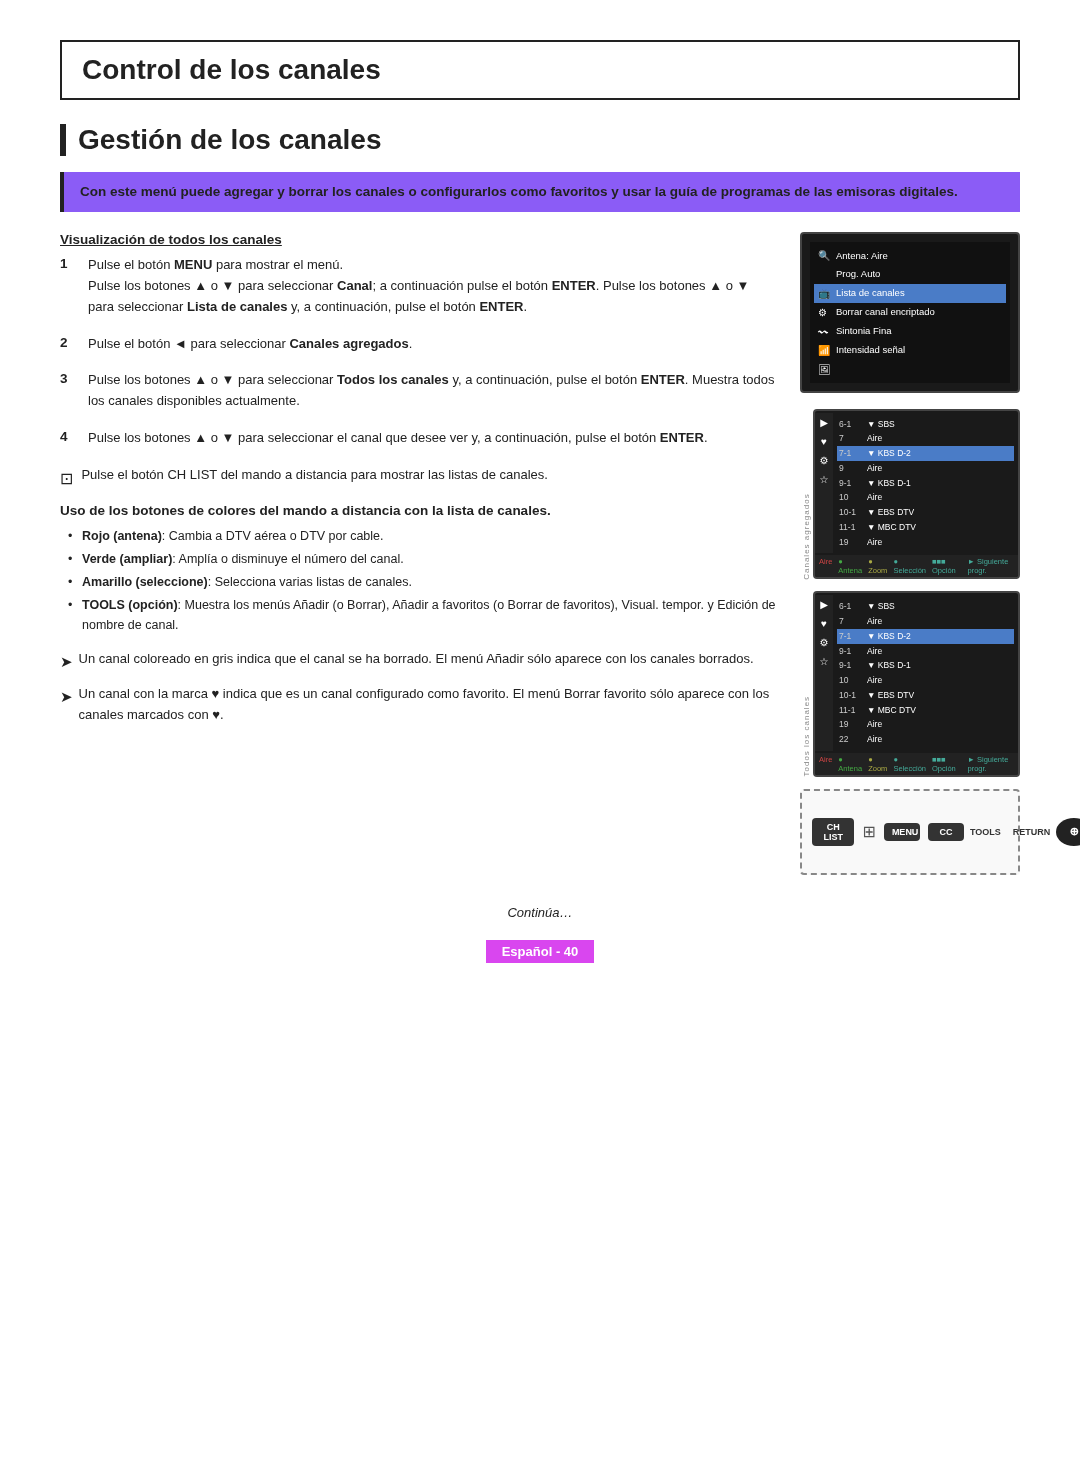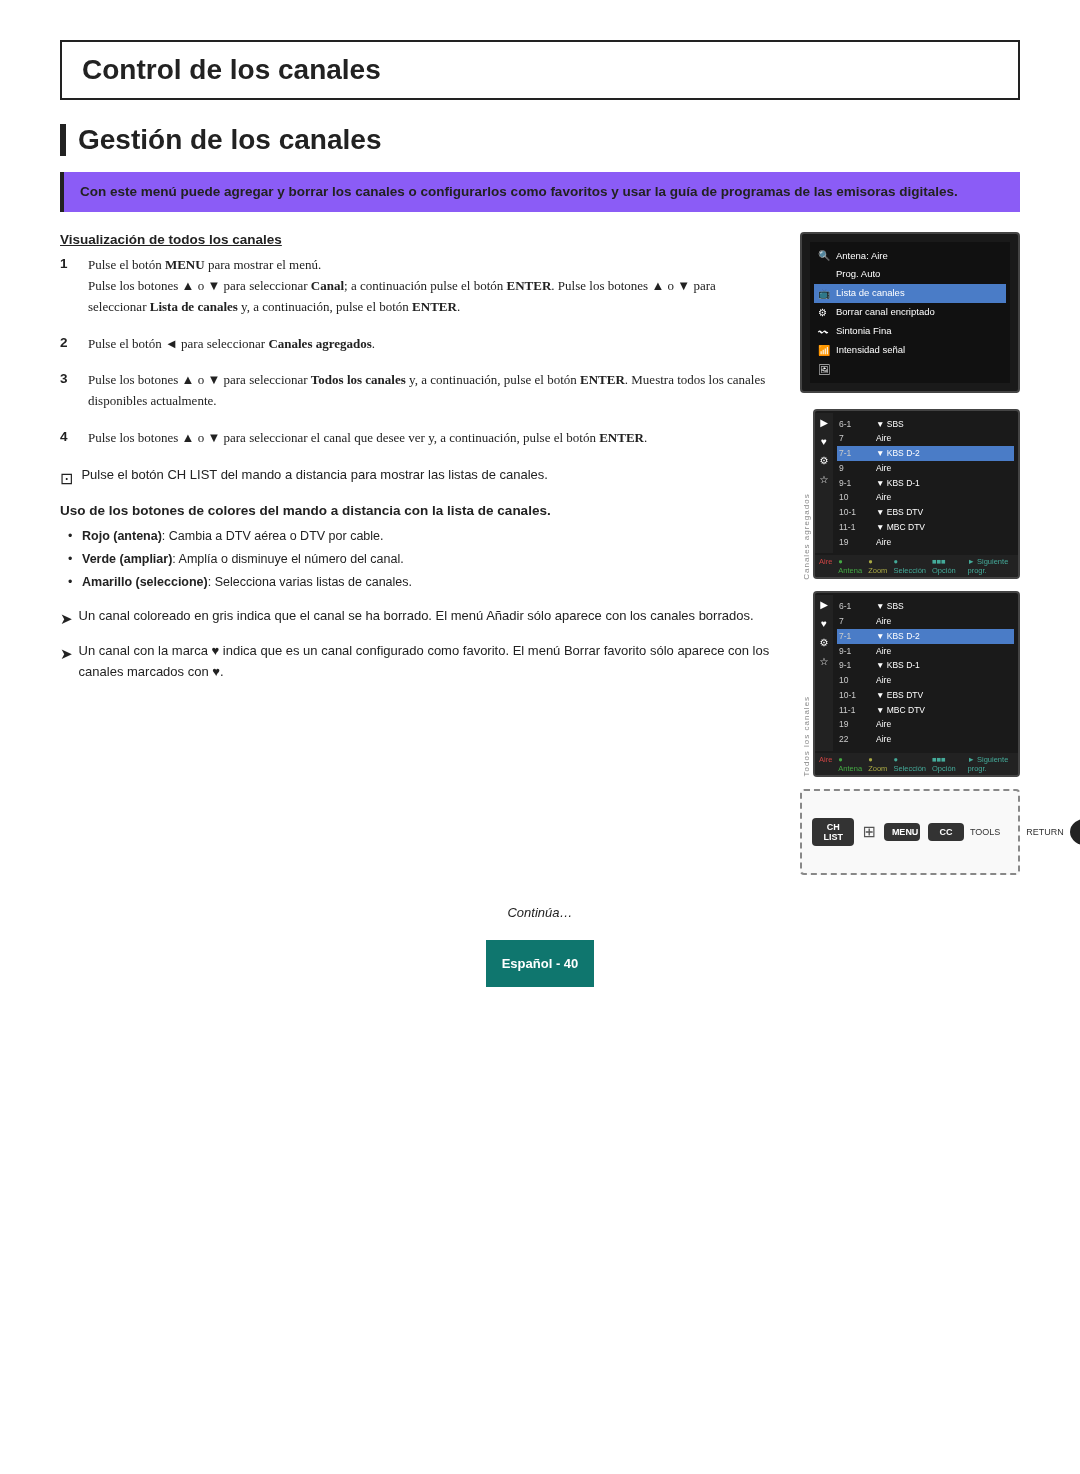--- a/index.html
+++ b/index.html
@@ -77,21 +77,20 @@
       font-size: 13.5px;
       font-weight: bold;
       min-width: 20px;
       margin-right: 8px;
       padding-top: 1px;
     }
     .step-content {
       font-size: 13px;
       line-height: 1.6;
       flex: 1;
-      font-family: Liberation Serif, serif;
     }
     .step-content b { font-weight: bold; }
     .note-row {
       display: flex;
       align-items: flex-start;
       margin-bottom: 12px;
       font-size: 13px;
       line-height: 1.6;
     }
     .note-icon {
@@ -137,23 +136,23 @@
       text-align: center;
       font-style: italic;
       font-size: 13px;
       margin-top: 30px;
       margin-bottom: 20px;
     }
     .footer {
       text-align: center;
       font-size: 13px;
       font-weight: bold;
-      background: #0f766e;
-      color: #fff;
-      padding: 16px 16px;
+      background: #d946ef;
+      color: #fff;
+      padding: 4px 16px;
       display: inline-block;
       margin: 0 auto;
     }
     .footer-wrap {
       text-align: center;
       margin-top: 20px;
     }
 
     
     .tv-panel {
@@ -222,21 +221,20 @@
     .ch-row.selected {
       background: #4a7cc7;
     }
     .ch-num {
       width: 28px;
       color: #ccc;
     }
     .ch-name {
       flex: 1;
       color: #fff;
-      margin-left: 9px;
     }
     .ch-footer {
       background: #222;
       padding: 2px 4px;
       font-size: 7.5px;
       color: #aaa;
       display: flex;
       gap: 6px;
     }
     .ch-footer span { color: #4a9; }
@@ -272,23 +270,23 @@
       border-radius: 50%;
       width: 28px;
       height: 28px;
       display: flex;
       align-items: center;
       justify-content: center;
       padding: 0;
     }
     .remote-labels-row {
       display: flex;
-      gap: 26px;
+      gap: 12px;
       font-size: 9px;
-      font-weight: normal;
+      font-weight: bold;
       color: #333;
     }
     .nav-btn {
       background: #555;
       color: #fff;
       border: none;
       border-radius: 2px;
       font-size: 10px;
       display: flex;
       align-items: center;
@@ -358,20 +356,21 @@
       <span class="note-icon">⊡</span>
       <span>Pulse el botón CH LIST del mando a distancia para mostrar las listas de canales.</span>
     </div>
 
     <div class="bold-section">Uso de los botones de colores del mando a distancia con la lista de canales.</div>
 
     <ul class="bullet-list">
       <li><b>Rojo (antena)</b>: Cambia a DTV aérea o DTV por cable.</li>
       <li><b>Verde (ampliar)</b>: Amplía o disminuye el número del canal.</li>
       <li><b>Amarillo (seleccione)</b>: Selecciona varias listas de canales.</li>
+      <li><b>TOOLS (opción)</b>: Muestra los menús Añadir (o Borrar), Añadir a favoritos (o Borrar de favoritos), Visual. tempor. y Edición de nombre de canal.</li>
     </ul>
 
     <div class="arrow-note">
       <span class="arrow-sym">➤</span>
       <span>Un canal coloreado en gris indica que el canal se ha borrado. El menú Añadir sólo aparece con los canales borrados.</span>
     </div>
     <div class="arrow-note">
       <span class="arrow-sym">➤</span>
       <span>Un canal con la marca ♥ indica que es un canal configurado como favorito. El menú Borrar favorito sólo aparece con los canales marcados con ♥.</span>
     </div>

